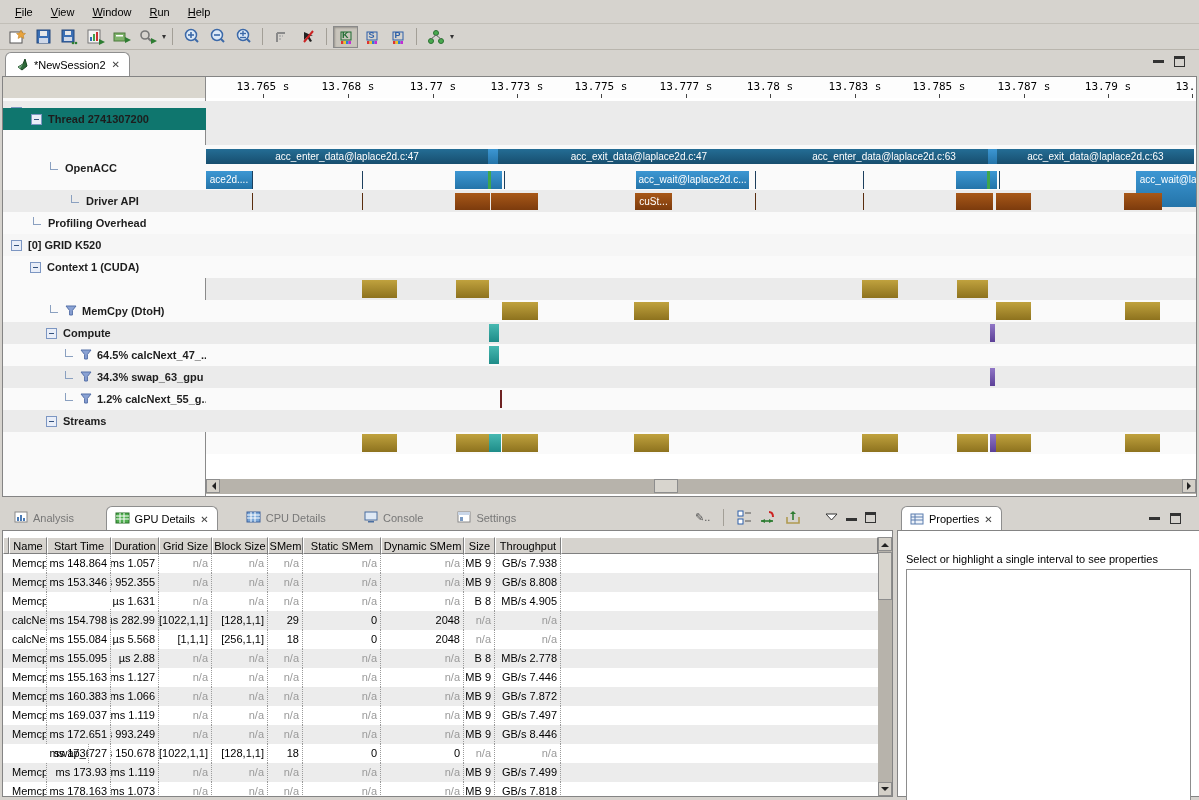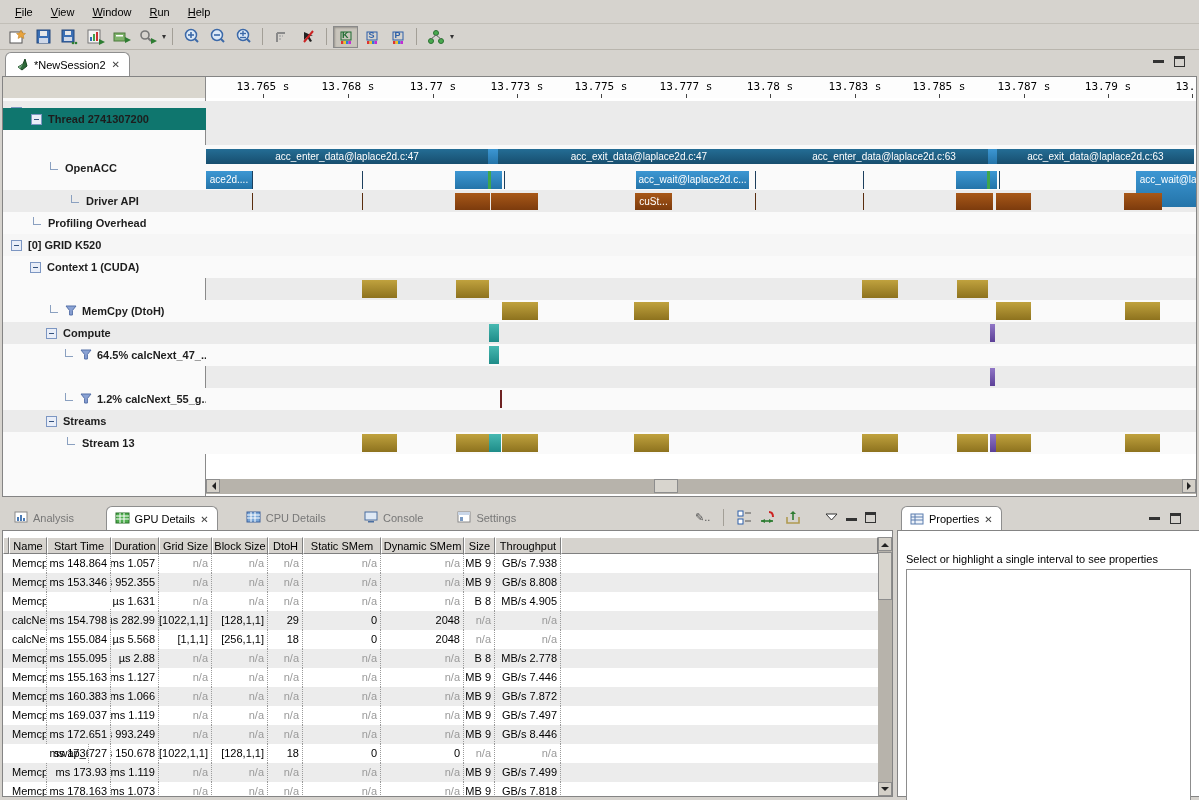--- a/index.html
+++ b/index.html
@@ -305,36 +305,39 @@
           </svg></span>
         <span>MemCpy (DtoH)</span>
       </div>
       <div class="treerow" style="top: 246px; height: 22px; background: rgb(250, 250, 250); padding-left: 62px;">
         <div class="cornerglyph"></div>
         <span class="funnel"><svg width="12" height="11">
             <path d="M1 1 H11 L7.4 5.5 V10 H4.6 V5.5 Z" fill="#8aa2d4" stroke="#5570a8"></path>
           </svg></span>
         <span>64.5% calcNext_47_...</span>
       </div>
+      <div class="treerow" style="top: 268px; height: 22px; background: rgb(235, 235, 235); padding-left: 62px;">
+        <div class="cornerglyph"></div>
+        <span class="funnel"><svg width="12" height="11">
+            <path d="M1 1 H11 L7.4 5.5 V10 H4.6 V5.5 Z" fill="#8aa2d4" stroke="#5570a8"></path>
+          </svg></span>
+        <span>34.3% swap_63_gpu</span>
+      </div>
       <div class="treerow" style="top: 290px; height: 22px; background: rgb(250, 250, 250); padding-left: 62px;">
         <div class="cornerglyph"></div>
         <span class="funnel"><svg width="12" height="11">
             <path d="M1 1 H11 L7.4 5.5 V10 H4.6 V5.5 Z" fill="#8aa2d4" stroke="#5570a8"></path>
           </svg></span>
         <span>1.2% calcNext_55_g...</span>
       </div>
       <div class="treerow" style="top: 312px; height: 22px; background: rgb(235, 235, 235); padding-left: 43px;">
         <div class="minusbox">
           <span></span>
         </div>
         <span>Streams</span>
-      </div>
-      <div class="treerow" style="top: 334px; height: 22px; background: rgb(250, 250, 250); padding-left: 64px;">
-        <div class="cornerglyph"></div>
-        <span>Stream 13</span>
       </div>
     </div>
   <div id="rows" class="abs" style="left:203px;top:21px;width:990px;height:399px;background:#fff;overflow:hidden;">
       <div style="position: absolute; left: 0px; top: 3px; width: 990px; height: 22px; background: rgb(235, 235, 235);"></div>
       <div style="position: absolute; left: 0px; top: 25px; width: 990px; height: 22px; background: rgb(235, 235, 235);"></div>
       <div style="position: absolute; left: 0px; top: 47px; width: 990px; height: 45px; background: rgb(250, 250, 250);"></div>
       <div style="position: absolute; left: 0px; top: 92px; width: 990px; height: 22px; background: rgb(235, 235, 235);"></div>
       <div style="position: absolute; left: 0px; top: 114px; width: 990px; height: 22px; background: rgb(250, 250, 250);"></div>
       <div style="position: absolute; left: 0px; top: 136px; width: 990px; height: 22px; background: rgb(246, 246, 246);"></div>
       <div style="position: absolute; left: 0px; top: 158px; width: 990px; height: 22px; background: rgb(250, 250, 250);"></div>
@@ -487,21 +490,21 @@
     </div>
   </div>
 <div id="bpanel" class="abs">
   <div id="thead" class="abs" style="left:0;top:6px;width:875px;height:17px;">
       <div class="hcell" style="left: 0px; width: 6px;"></div>
       <div class="hcell" style="left: 6px; width: 38px;">Name</div>
       <div class="hcell" style="left: 44px; width: 64px;">Start Time</div>
       <div class="hcell" style="left: 108px; width: 48px;">Duration</div>
       <div class="hcell" style="left: 156px; width: 53px;">Grid Size</div>
       <div class="hcell" style="left: 209px; width: 56px;">Block Size</div>
-      <div class="hcell" style="left: 265px; width: 35px;">DtoH</div>
+      <div class="hcell" style="left: 265px; width: 35px;">SMem</div>
       <div class="hcell" style="left: 300px; width: 78px;">Static SMem</div>
       <div class="hcell" style="left: 378px; width: 83px;">Dynamic SMem</div>
       <div class="hcell" style="left: 461px; width: 31px;">Size</div>
       <div class="hcell" style="left: 492px; width: 66px;">Throughput</div>
       <div class="hcell" style="left: 558px; width: 317px;"></div>
     </div>
   <div id="tbody" class="abs" style="left:0;top:23px;width:875px;height:242px;overflow:hidden;">
       <div style="position: absolute; left: 0px; top: 0px; width: 875px; height: 19px; background: rgb(255, 255, 255);">
         <div class="tcell" style="left: 6px; width: 38px;">Memcpy</div>
         <div class="tcell num" style="left: 44px; width: 64px; direction: rtl;">148.864 ms</div>

